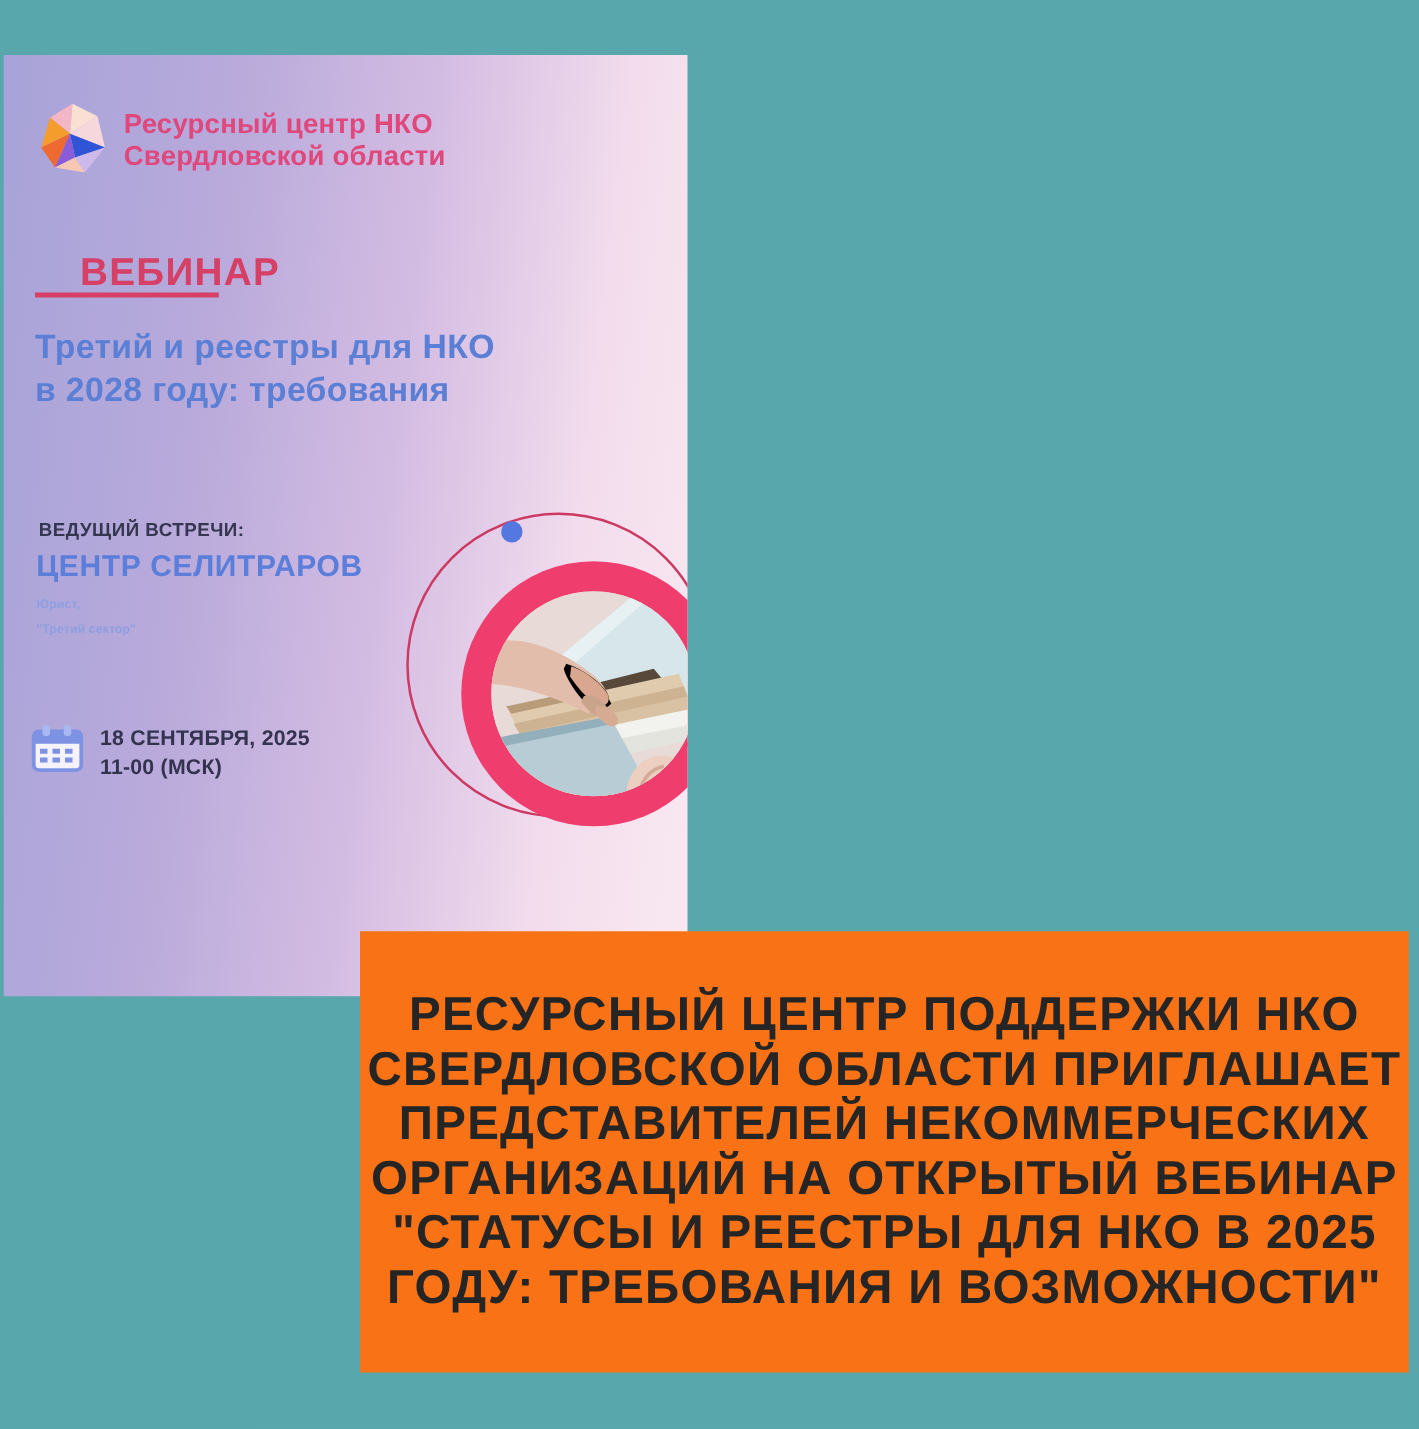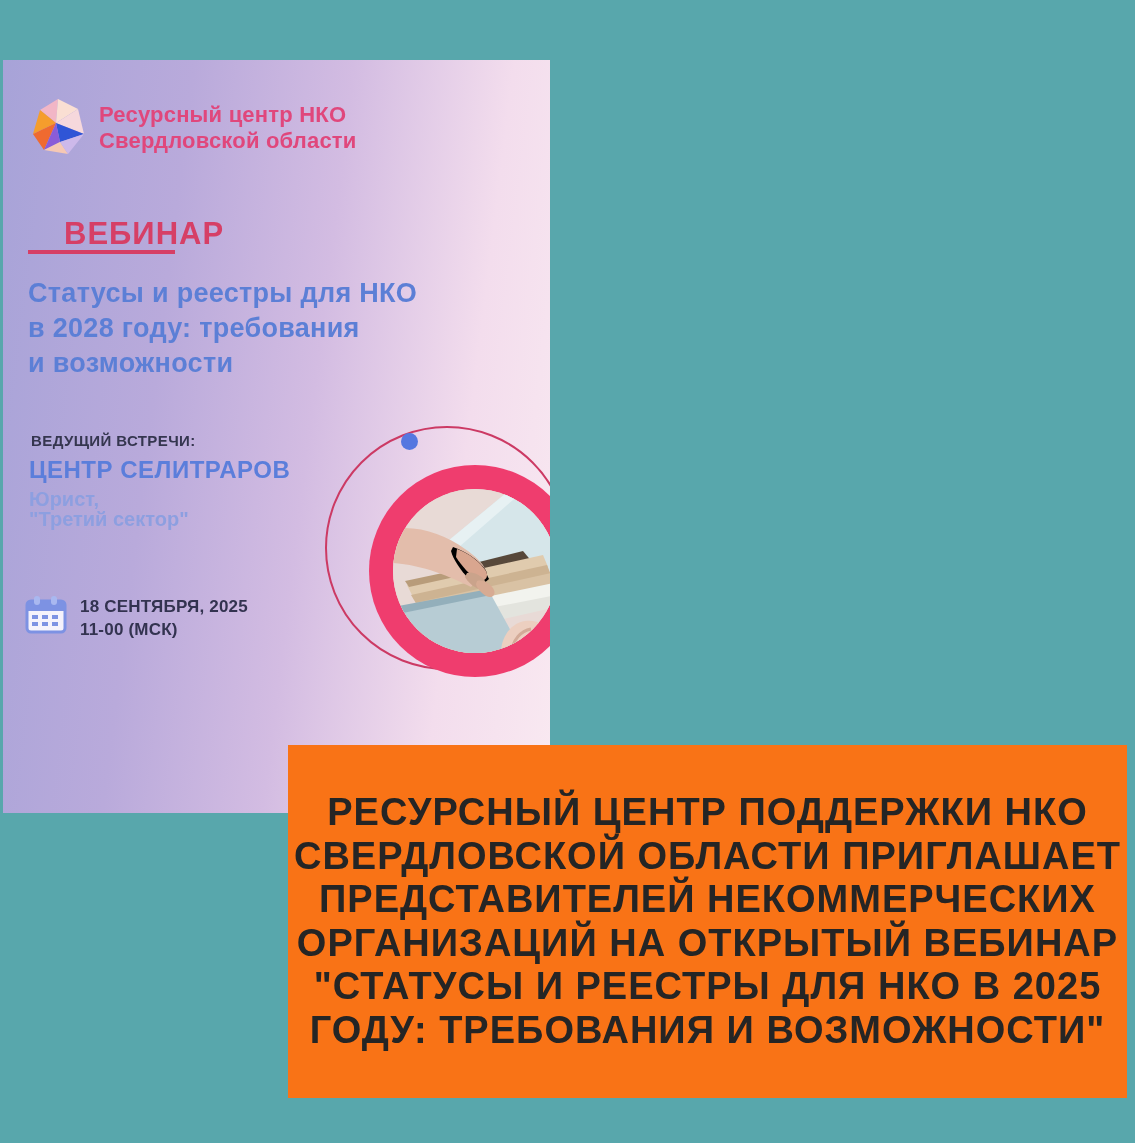--- a/index.html
+++ b/index.html
@@ -5,39 +5,39 @@
   html,body{margin:0;padding:0;}
   body{
     position:relative;
     width:1135px;height:1143px;
     background:#58a7ac;
     overflow:hidden;
     font-family:"Liberation Sans","DejaVu Sans",sans-serif;
   }
   
   .poster{
-    position:absolute;left:3px;top:60px;width:547px;height:753px;
+    position:absolute;left:3px;top:44px;width:547px;height:753px;
     background:linear-gradient(97deg,#a7a3d8 0%,#b9aadb 30%,#d3bce2 55%,#f3dded 80%,#f9e9f1 100%);
     overflow:hidden;
   }
   .org-row{position:absolute;left:23px;top:36px;display:flex;align-items:center;}
   .org-logo{width:64px;height:64px;flex:0 0 auto;}
   .org-name{margin-left:9px;font-size:22px;line-height:26px;font-weight:bold;color:#e0477c;letter-spacing:.2px;}
   .badge{
     position:absolute;left:25px;top:156px;
     font-size:31px;font-weight:800;color:#d63f66;letter-spacing:1px;margin-left:36px;
   }
   .badge-underline{position:absolute;left:25px;top:190px;width:147px;height:4px;background:#d63f66;}
   .title{
     position:absolute;left:25px;top:216px;
     font-size:27px;line-height:35px;font-weight:bold;color:#5c7fd6;letter-spacing:.3px;
   }
   .host-label{position:absolute;left:28px;top:372px;font-size:15px;font-weight:700;color:#35364f;letter-spacing:.4px;}
   .host-name{position:absolute;left:26px;top:396px;font-size:24px;font-weight:800;color:#5b7edb;letter-spacing:.5px;}
-  .host-role{position:absolute;left:26px;top:430px;font-size:20px;line-height:19.5px;font-weight:bold;color:#8d9fe0;}
+  .host-role{position:absolute;left:26px;top:430px;font-size:10px;line-height:19.5px;font-weight:bold;color:#8d9fe0;}
   .schedule{position:absolute;left:21px;top:532px;display:flex;align-items:flex-start;}
   .cal-icon{width:44px;height:44px;flex:0 0 auto;}
   .sched-text{margin-left:12px;margin-top:3px;font-size:17px;line-height:23px;font-weight:800;color:#333350;letter-spacing:.2px;}
   
   .decor-circle-outline{
     position:absolute;left:322px;top:366px;width:240px;height:240px;
     border:2.5px solid #cc3a64;border-radius:50%;
   }
   .decor-dot{position:absolute;left:398px;top:373px;width:17px;height:17px;border-radius:50%;background:#5577e0;}
   .photo-ring{position:absolute;left:366px;top:405px;width:212px;height:212px;border-radius:50%;background:#ef3d6e;}
@@ -77,23 +77,22 @@
     <div class="org-name">
       <div>Ресурсный центр НКО</div>
       <div>Свердловской области</div>
     </div>
   </div>
 
   <div class="badge">ВЕБИНАР</div>
   <div class="badge-underline"></div>
 
   <div class="title">
-    <div>Статусы и реестры для НКО</div>
+    <div>Третий и реестры для НКО</div>
     <div>в 2028 году: требования</div>
-    <div>и возможности</div>
   </div>
 
   <div class="decor-circle-outline"></div>
   <div class="decor-dot"></div>
   <div class="photo-ring"></div>
   <div class="photo-circle">
     <svg viewBox="0 0 164 164">
 
       <rect x="0" y="0" width="164" height="164" fill="#e8dad6"></rect>
       <polygon points="0,130 60,112 120,164 0,164" fill="#d8cdb4"></polygon>

